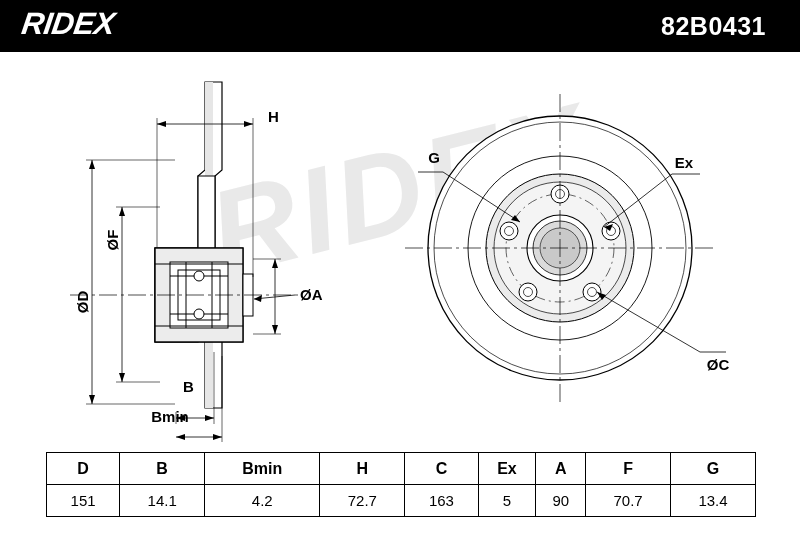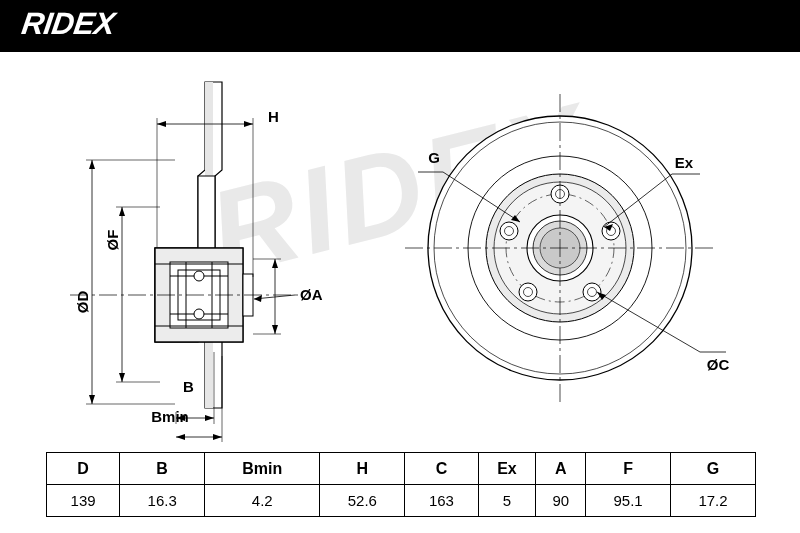--- a/index.html
+++ b/index.html
@@ -85,20 +85,21 @@
   .spec-table th {
     font-weight: bold;
     font-size: 16px;
   }
 </style>
 </head>
 <body>
 
 <div class="header">
   <div class="brand">RIDEX</div>
+  <div class="part-number">82B0431</div>
 </div>
 
 <div class="watermark">RIDEX</div>
 
 <div class="drawing">
 <svg width="800" height="390" viewBox="0 0 800 390" xmlns="http://www.w3.org/2000/svg">
   <g fill="none" stroke="#000" stroke-width="1">
 
     <g>
 
@@ -235,24 +236,24 @@
       <th>H</th>
       <th>C</th>
       <th>Ex</th>
       <th>A</th>
       <th>F</th>
       <th>G</th>
     </tr>
   </thead>
   <tbody>
     <tr>
-      <td>139</td>
-      <td>16.3</td>
+      <td>151</td>
+      <td>14.1</td>
       <td>4.2</td>
-      <td>52.6</td>
+      <td>72.7</td>
       <td>163</td>
       <td>5</td>
       <td>90</td>
-      <td>95.1</td>
-      <td>17.2</td>
+      <td>70.7</td>
+      <td>13.4</td>
     </tr>
   </tbody>
 </table>
 
 </body></html>

